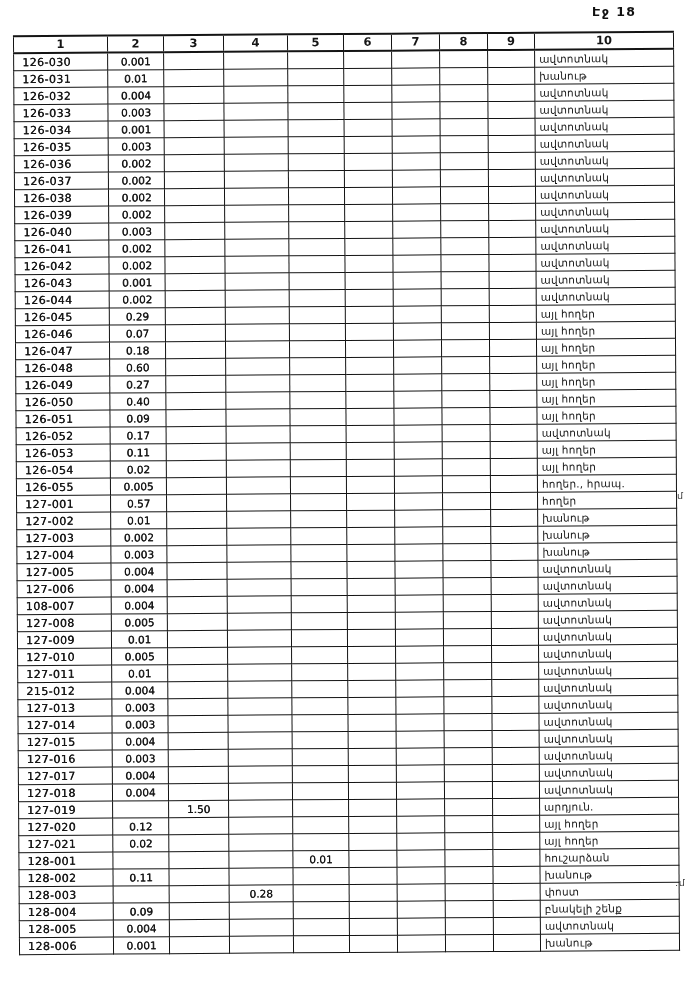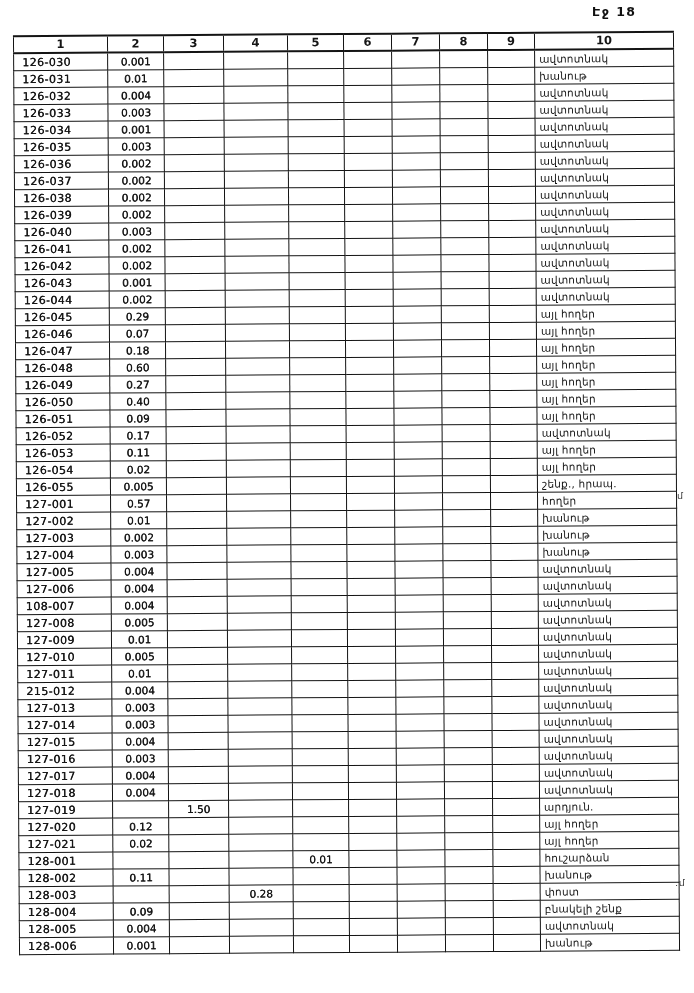--- a/index.html
+++ b/index.html
@@ -383,21 +383,21 @@
         <tr>
           <td class="c0">126-055</td>
           <td class="c1 num">0.005</td>
           <td class="c2"></td>
           <td class="c3"></td>
           <td class="c4"></td>
           <td class="c5"></td>
           <td class="c6"></td>
           <td class="c7"></td>
           <td class="c8"></td>
-          <td class="c9">շենք., հրապ.</td>
+          <td class="c9">հողեր., հրապ.</td>
         </tr>
         <tr>
           <td class="c0">127-001</td>
           <td class="c1 num">0.57</td>
           <td class="c2"></td>
           <td class="c3"></td>
           <td class="c4"></td>
           <td class="c5"></td>
           <td class="c6"></td>
           <td class="c7"></td>

